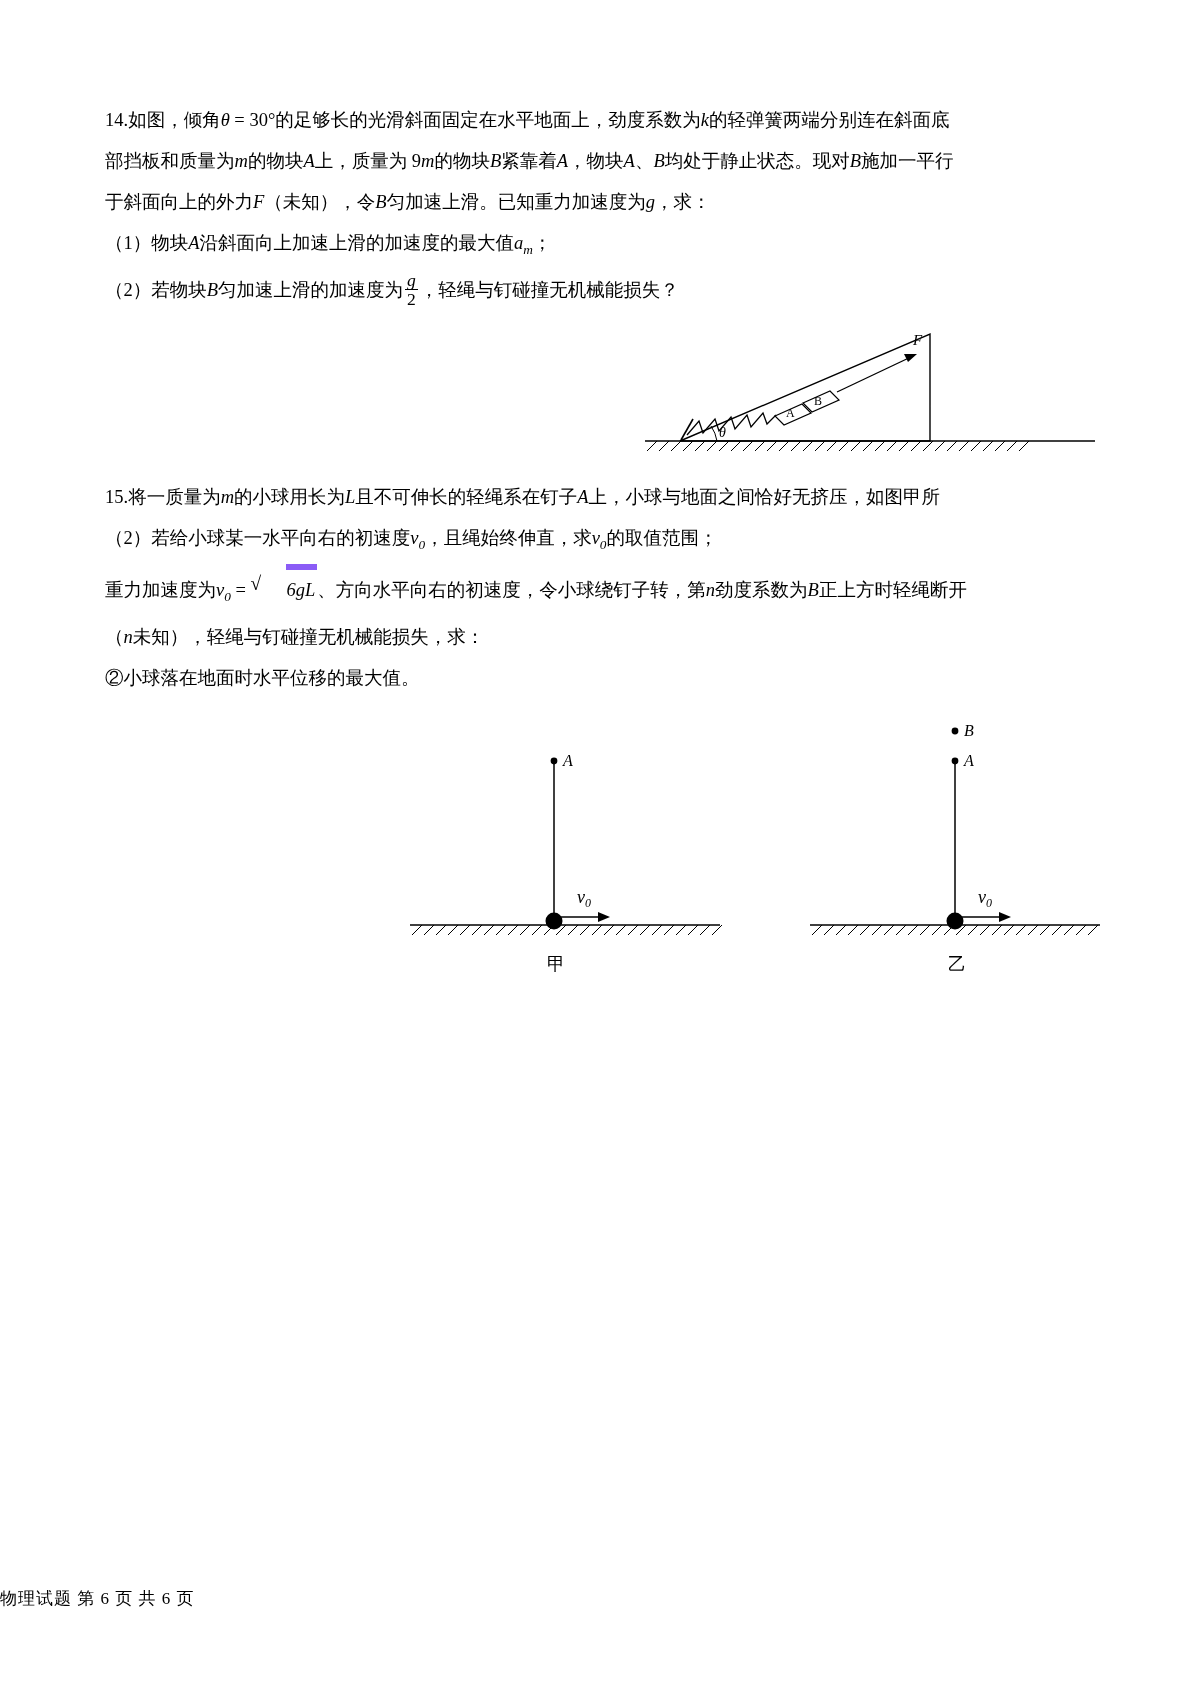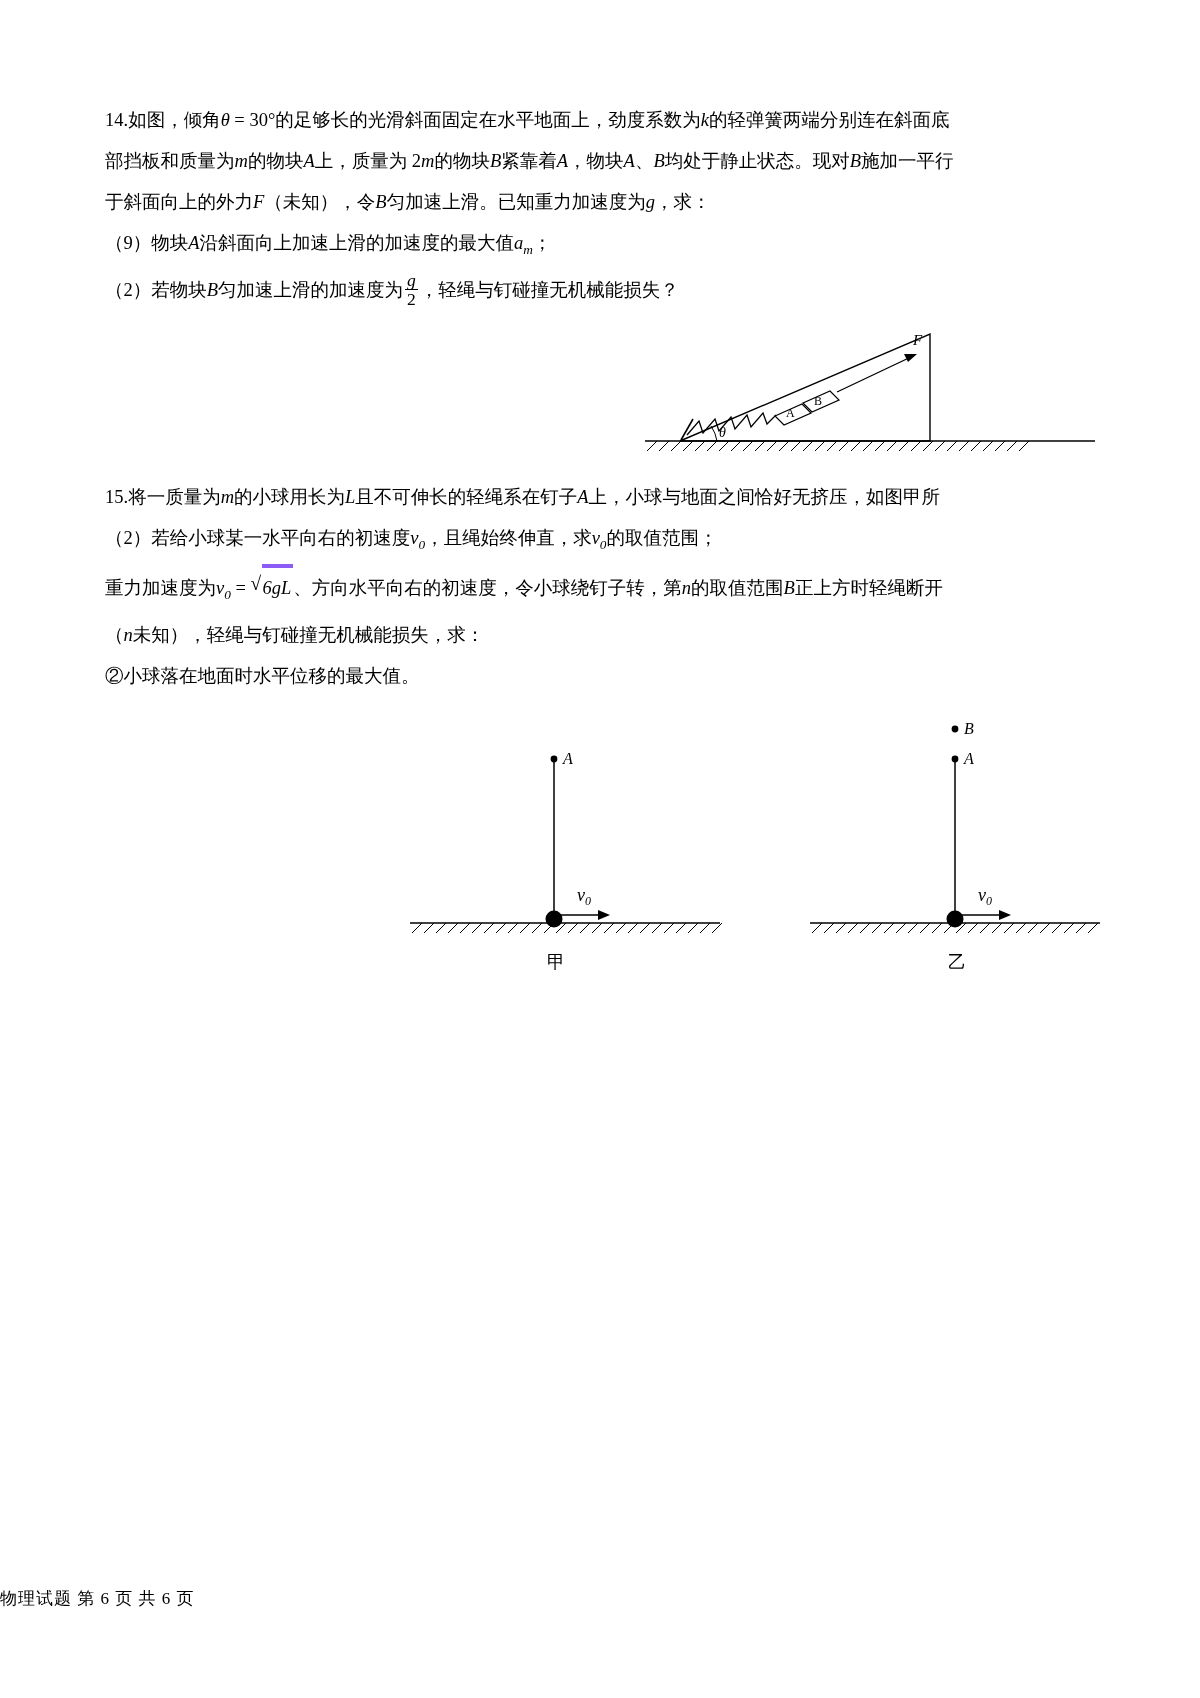--- a/index.html
+++ b/index.html
@@ -64,24 +64,25 @@
     padding-left: 11px;
   }
   .sqrt::before {
     content: "√";
     position: absolute;
     left: 0;
     top: -1px;
     font-size: 1.05em;
   }
   .sqrt .rad {
-    border-top: 4px solid #8b5cf6;
+    border-top: 6px solid #8b5cf6;
     padding: 0 2px 0 1px;
     font-style: italic;
     display: inline-block;
+    margin-left: 24px;
   }
 
   
   .fig14 {
     position: relative;
     height: 150px;
     margin-top: 12px;
   }
   .fig14 svg { position: absolute; left: 540px; top: 0; }
 
@@ -105,25 +106,25 @@
 </style>
 </head>
 <body>
 
 <div class="page">
 
   <div class="q-block">
 
     <p class="para"><span>14.</span><span>如图，倾角</span><span class="it">θ</span><span> = 30°的足够长的光滑斜面固定在水平地面上，劲度系数为</span><span class="it">k</span><span>的轻弹簧两端分别连在斜面底</span></p>
 
-    <p class="para"><span>部挡板和质量为</span><span class="it">m</span><span>的物块</span><span class="it">A</span><span>上，质量为 2</span><span class="it">m</span><span>的物块</span><span class="it">B</span><span>紧靠着</span><span class="it">A</span><span>，物块</span><span class="it">A</span><span>、</span><span class="it">B</span><span>均处于静止状态。现对</span><span class="it">B</span><span>施加一平行</span></p>
+    <p class="para"><span>部挡板和质量为</span><span class="it">m</span><span>的物块</span><span class="it">A</span><span>上，质量为 9</span><span class="it">m</span><span>的物块</span><span class="it">B</span><span>紧靠着</span><span class="it">A</span><span>，物块</span><span class="it">A</span><span>、</span><span class="it">B</span><span>均处于静止状态。现对</span><span class="it">B</span><span>施加一平行</span></p>
 
     <p class="para"><span>于斜面向上的外力</span><span class="it">F</span><span>（未知），令</span><span class="it">B</span><span>匀加速上滑。已知重力加速度为</span><span class="it">g</span><span>，求：</span></p>
 
-    <p class="para"><span>（9）物块</span><span class="it">A</span><span>沿斜面向上加速上滑的加速度的最大值</span><span class="it">a</span><sub class="small">m</sub><span>；</span></p>
+    <p class="para"><span>（1）物块</span><span class="it">A</span><span>沿斜面向上加速上滑的加速度的最大值</span><span class="it">a</span><sub class="small">m</sub><span>；</span></p>
 
     <p class="para"><span>（2）若物块</span><span class="it">B</span><span>匀加速上滑的加速度为</span><span class="frac"><span class="top">g</span><span class="bot">2</span></span><span>，轻绳与钉碰撞无机械能损失？</span></p>
 
     <div class="fig14">
       <svg width="450" height="145" viewBox="0 0 450 145">
 
         <line x1="0" y1="118" x2="450" y2="118" stroke="#000" stroke-width="1.4"></line>
         <g stroke="#000" stroke-width="1">
           <line x1="2" y1="128" x2="12" y2="118"></line>
             <line x1="14" y1="128" x2="24" y2="118"></line>
@@ -186,21 +187,21 @@
   </div>
 
   <div class="q-block">
 
     <p class="para"><span>15.</span><span>将一质量为</span><span class="it">m</span><span>的小球用长为</span><span class="it">L</span><span>且不可伸长的轻绳系在钉子</span><span class="it">A</span><span>上，小球与地面之间恰好无挤压，如图甲所</span></p>
 
 
     <p class="para"><span>（2）若给小球某一水平向右的初速度</span><span class="it">v</span><sub class="small">0</sub><span>，且绳始终伸直，求</span><span class="it">v</span><sub class="small">0</sub><span>的取值范围；</span></p>
 
 
-    <p class="para"><span>重力加速度为</span><span class="it">v</span><sub class="small">0</sub><span> = </span><span class="sqrt"><span class="rad">6gL</span></span><span>、方向水平向右的初速度，令小球绕钉子转，第</span><span class="it">n</span><span>的取值范围</span><span class="it">B</span><span>正上方时轻绳断开</span></p>
+    <p class="para"><span>重力加速度为</span><span class="it">v</span><sub class="small">0</sub><span> = </span><span class="sqrt"><span class="rad">6gL</span></span><span>、方向水平向右的初速度，令小球绕钉子转，第</span><span class="it">n</span><span>劲度系数为</span><span class="it">B</span><span>正上方时轻绳断开</span></p>
 
     <p class="para"><span>（</span><span class="it">n</span><span>未知），轻绳与钉碰撞无机械能损失，求：</span></p>
 
 
     <p class="para">②小球落在地面时水平位移的最大值。</p>
 
     <div class="fig15">
       <svg width="800" height="265" viewBox="0 0 800 265">
 
         <g>

